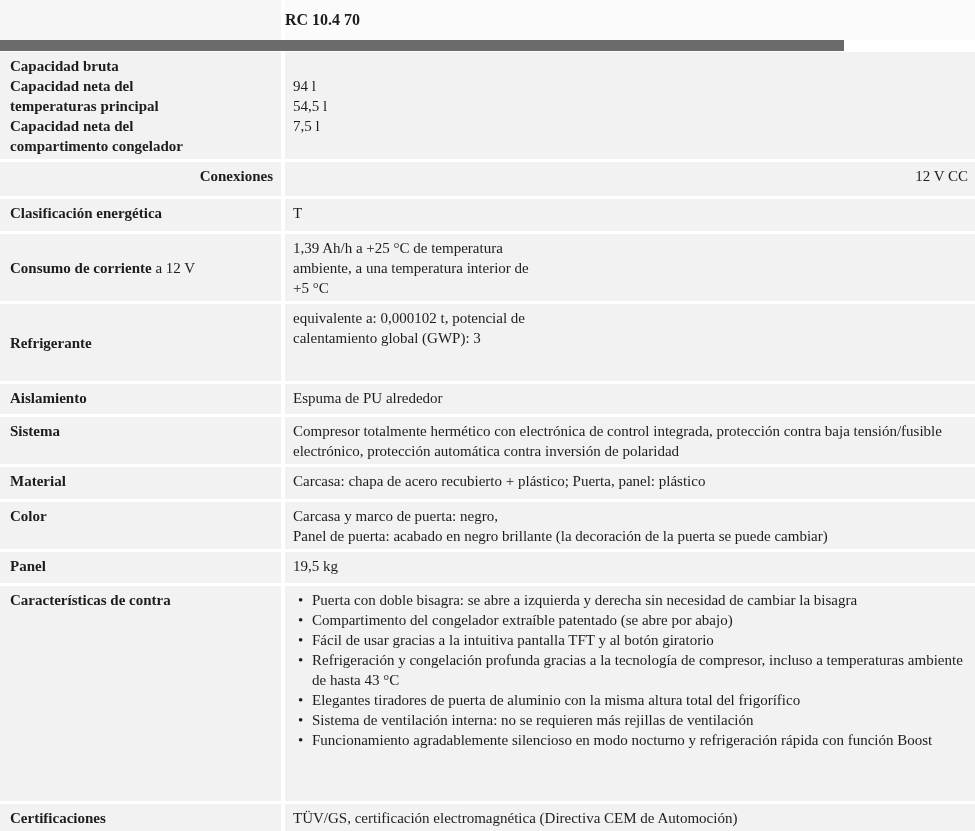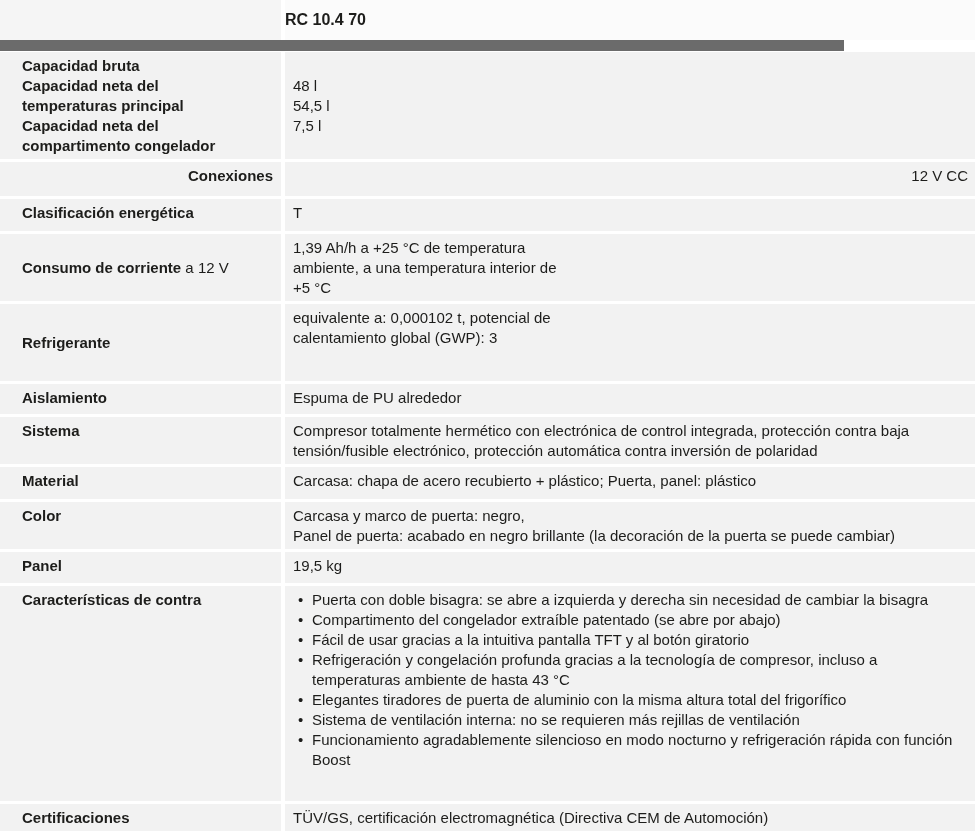--- a/index.html
+++ b/index.html
@@ -1,24 +1,24 @@
 <!DOCTYPE html>
 <html><head>
 <meta charset="utf-8">
 <style>
   html,body{margin:0;padding:0;}
   body{
     width:975px;height:831px;overflow:hidden;background:#ffffff;
     font-family:"Liberation Sans",sans-serif;
     color:#1d1d1b;font-size:15px;line-height:20px;
   }
-  .page{width:844px;height:831px;}
+  .page{width:844px;height:831px;font-family:Liberation Serif, serif;}
   .row{display:grid;grid-template-columns:281px 690px;column-gap:4px;margin-bottom:3px;}
   .cell{background:#f2f2f2;padding:4px 0 3px 0;}
-  .label-cell{padding-left:22px;padding-right:8px;font-weight:bold;}
+  .label-cell{padding-left:10px;padding-right:8px;font-weight:bold;}
   .label-cell.center{display:flex;align-items:center;}
   .value-cell{padding-left:8px;padding-right:7px;}
   .label-suffix{font-weight:normal;}
   
   .header-row{grid-template-columns:281px 690px;margin-bottom:0;height:40px;}
   .header-row .cell{padding:0;}
   .header-row .label-cell{background:#f5f5f5;}
   .header-row .value-cell{background:#fbfbfb;display:flex;align-items:center;}
   .product-title{font-weight:bold;font-size:16px;line-height:20px;}
   .dark-bar{height:11px;background:#6b6b6b;margin-bottom:1px;}
@@ -60,21 +60,21 @@
   <div class="row r-capacity">
     <div class="cell label-cell">
         <span class="label-line">Capacidad bruta</span>
         <span class="label-line">Capacidad neta del</span>
         <span class="label-line">temperaturas principal</span>
         <span class="label-line">Capacidad neta del</span>
         <span class="label-line">compartimento congelador</span>
       </div>
     <div class="cell value-cell">
         <span class="value-line"></span>
-        <span class="value-line">48 l</span>
+        <span class="value-line">94 l</span>
         <span class="value-line">54,5 l</span>
         <span class="value-line">7,5 l</span>
       </div>
   </div>
 
   <div class="row r-connections">
     <div class="cell label-cell">
       <span>Conexiones</span>
     </div>
     <div class="cell value-cell">

